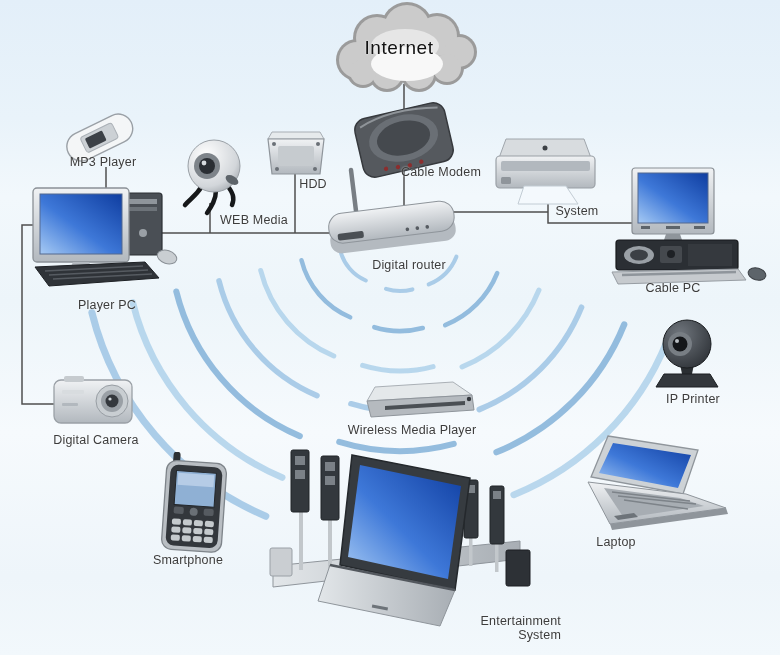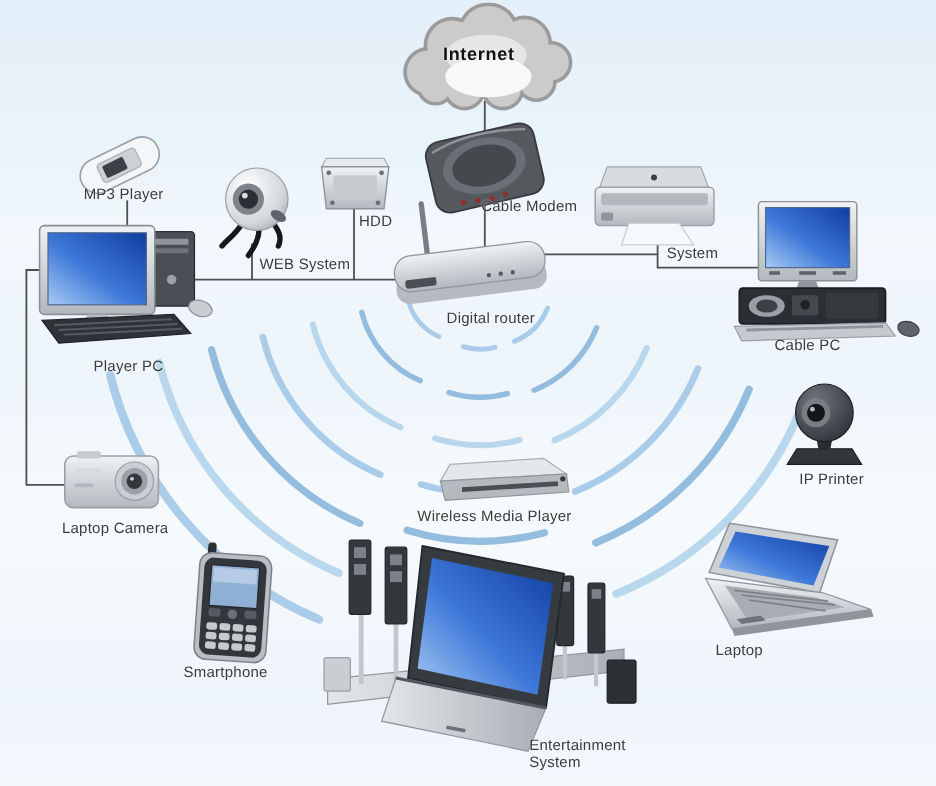--- a/index.html
+++ b/index.html
@@ -14,22 +14,22 @@
       #e3eff9 0%, #e9f3fa 18%, #f2f8fc 30%,
       #edf5fa 46%, #f6fafd 66%, #eef5fa 88%, #f2f8fc 100%);
   }
   .layer{position:absolute;left:0;top:0;}
   .dev{position:absolute;}
   .lbl{
     position:absolute;transform:translateX(-50%);
     font-size:12.5px;color:#3c3c3c;white-space:nowrap;
     letter-spacing:0.2px;text-shadow:0 0 2px rgba(255,255,255,.8);
   }
-  .lbl.bold{font-weight:bold;font-size:15px;color:#111;letter-spacing:.6px;}
-  .lbl.wrap{white-space:normal;width:120px;text-align:left;line-height:1.15;}
+  .lbl.bold{font-weight:normal;font-size:19px;color:#111;letter-spacing:.6px;}
+  .lbl.wrap{white-space:normal;width:120px;text-align:right;line-height:1.15;}
 </style>
 </head>
 <body>
 
 <div class="canvas">
 
   
   <svg width="0" height="0">
     <defs>
       <linearGradient id="gSilver" x1="0" y1="0" x2="0" y2="1">
@@ -332,25 +332,25 @@
     <path d="M42,62 L120,71 M48,66 L126,74 M54,70 L118,79" stroke="#7d8389" stroke-width="1.4" fill="none"></path>
     <path d="M44,86 L64,83 L68,87 L48,90 Z" fill="#6d7379"></path>
     <path d="M40,94 L156,78 L158,84 L42,100 Z" fill="#8f959b"></path>
   </svg>
 
   
   <div class="lbl bold" style="left:399px;top:37px">Internet</div>
   <div class="lbl" style="left:103px;top:155px">MP3 Player</div>
   <div class="lbl" style="left:313px;top:177px">HDD</div>
   <div class="lbl" style="left:441px;top:165px">Cable Modem</div>
-  <div class="lbl" style="left:254px;top:213px">WEB System</div>
+  <div class="lbl" style="left:254px;top:213px">WEB Media</div>
   <div class="lbl" style="left:577px;top:204px">System</div>
   <div class="lbl" style="left:409px;top:258px">Digital router</div>
   <div class="lbl" style="left:107px;top:298px">Player PC</div>
   <div class="lbl" style="left:673px;top:281px">Cable PC</div>
   <div class="lbl" style="left:693px;top:392px">IP Printer</div>
-  <div class="lbl" style="left:96px;top:433px">Laptop Camera</div>
+  <div class="lbl" style="left:96px;top:433px">Digital Camera</div>
   <div class="lbl" style="left:412px;top:423px">Wireless Media Player</div>
   <div class="lbl" style="left:188px;top:553px">Smartphone</div>
   <div class="lbl" style="left:616px;top:535px">Laptop</div>
   <div class="lbl wrap" style="left:501px;top:614px">Entertainment System</div>
 
 </div>
 
 </body></html>

